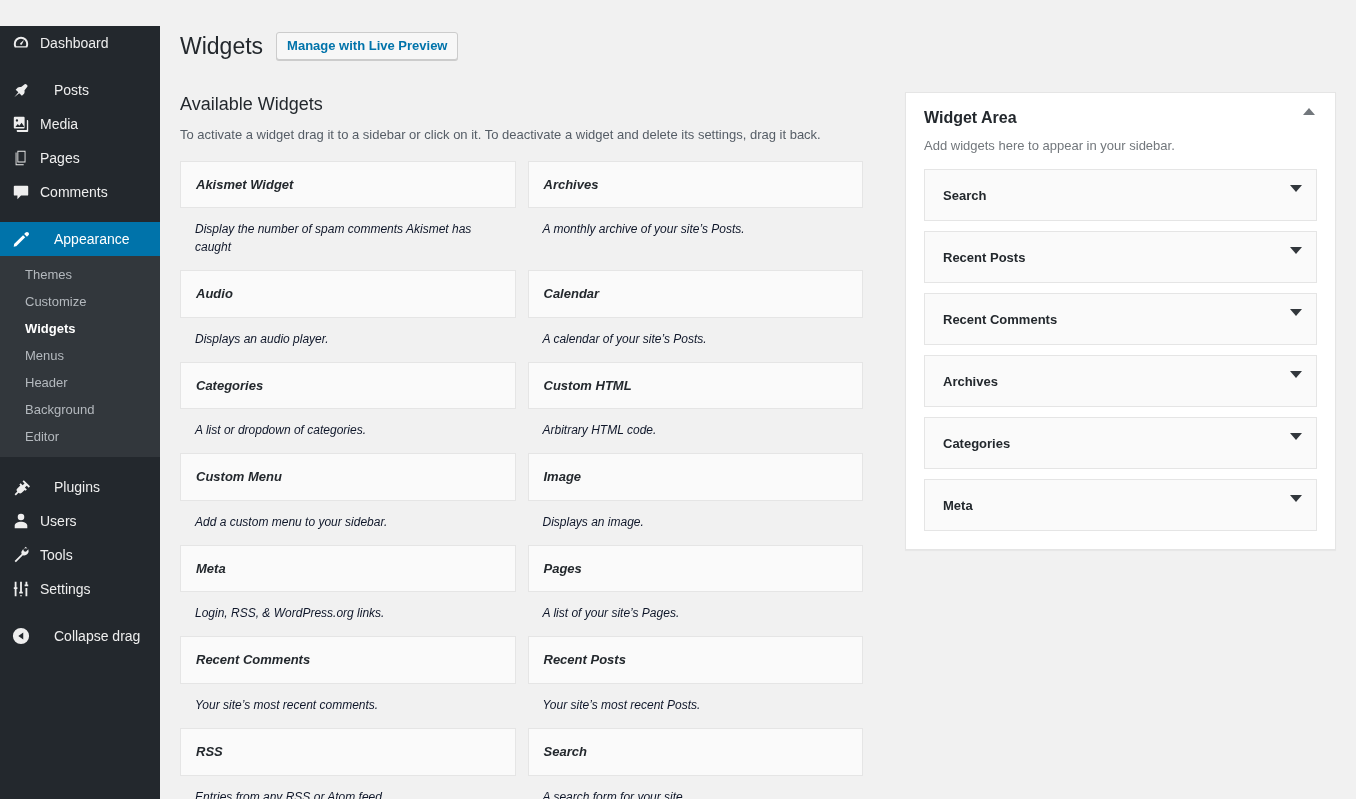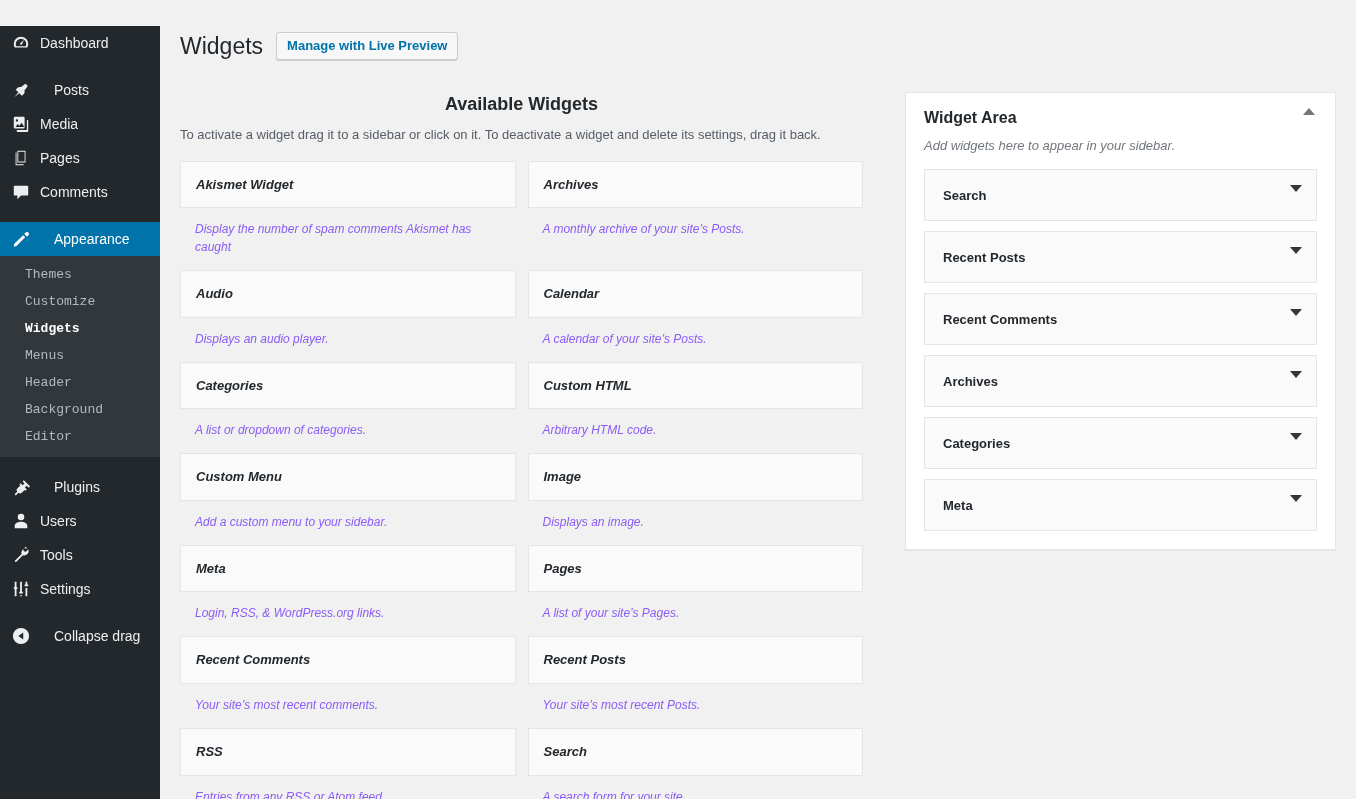--- a/index.html
+++ b/index.html
@@ -52,21 +52,20 @@
     padding: 5px 0 7px 0;
   }
   .submenu .sub-item {
     display: block;
     color: #b4b9be;
     font-size: 13px;
     padding: 6px 0 6px 25px;
     line-height: 15px;
     cursor: pointer;
     white-space: nowrap;
-    font-family: Liberation Mono, monospace;
   }
   .submenu .sub-item.current { color: #fff; font-weight: 700; }
 
   
   #wpbody {
     flex: 1;
     height: 799px;
     overflow: hidden;
     position: relative;
     padding: 0 20px 0 20px;
@@ -102,26 +101,25 @@
     box-shadow: 0 1px 0 #ccc;
     text-decoration: none;
   }
 
   .widgets-holder-wrap { display: flex; gap: 0; }
   .left-col { width: 683px; flex: 0 0 683px; }
   .right-col { flex: 1; padding-left: 42px; padding-top: 30px; }
 
   h2.section-title {
     font-size: 18px;
-    font-weight: 700;
+    font-weight: 400;
     color: #23282d;
     margin: 30px 0 0 0;
     padding: 0;
     line-height: 24px;
-    text-align: center;
   }
   .section-desc {
     font-size: 13px;
     color: #555d66;
     margin: 9px 0 0 0;
     line-height: 1.5;
   }
 
   .widget-grid {
     display: grid;
@@ -137,21 +135,21 @@
     cursor: move;
   }
   .widget-box .wtitle {
     font-size: 13px;
     font-weight: 600;
     color: #23282d;
     line-height: 1.2;
   }
   .widget-desc {
     font-size: 12px;
-    color: #8b5cf6;
+    color: #0f172a;
     line-height: 1.5;
     padding: 12px 15px 14px 15px;
     margin: 0;
   }
 
   
   .sidebar-panel {
     background: #fff;
     border: 1px solid #e5e5e5;
     box-shadow: 0 1px 1px rgba(0,0,0,.04);
@@ -166,21 +164,20 @@
     font-size: 16px;
     font-weight: 600;
     color: #23282d;
     line-height: 20px;
   }
   .panel-head .panel-sub {
     margin: 9px 0 0 0;
     font-size: 13px;
     color: #72777c;
     line-height: 18px;
-    font-style: italic;
   }
   .panel-toggle {
     position: absolute;
     top: 15px; right: 16px;
     width: 20px; height: 20px;
     display: flex; align-items: flex-start; justify-content: center;
     cursor: pointer;
   }
   .tri-up {
     width: 0; height: 0;

